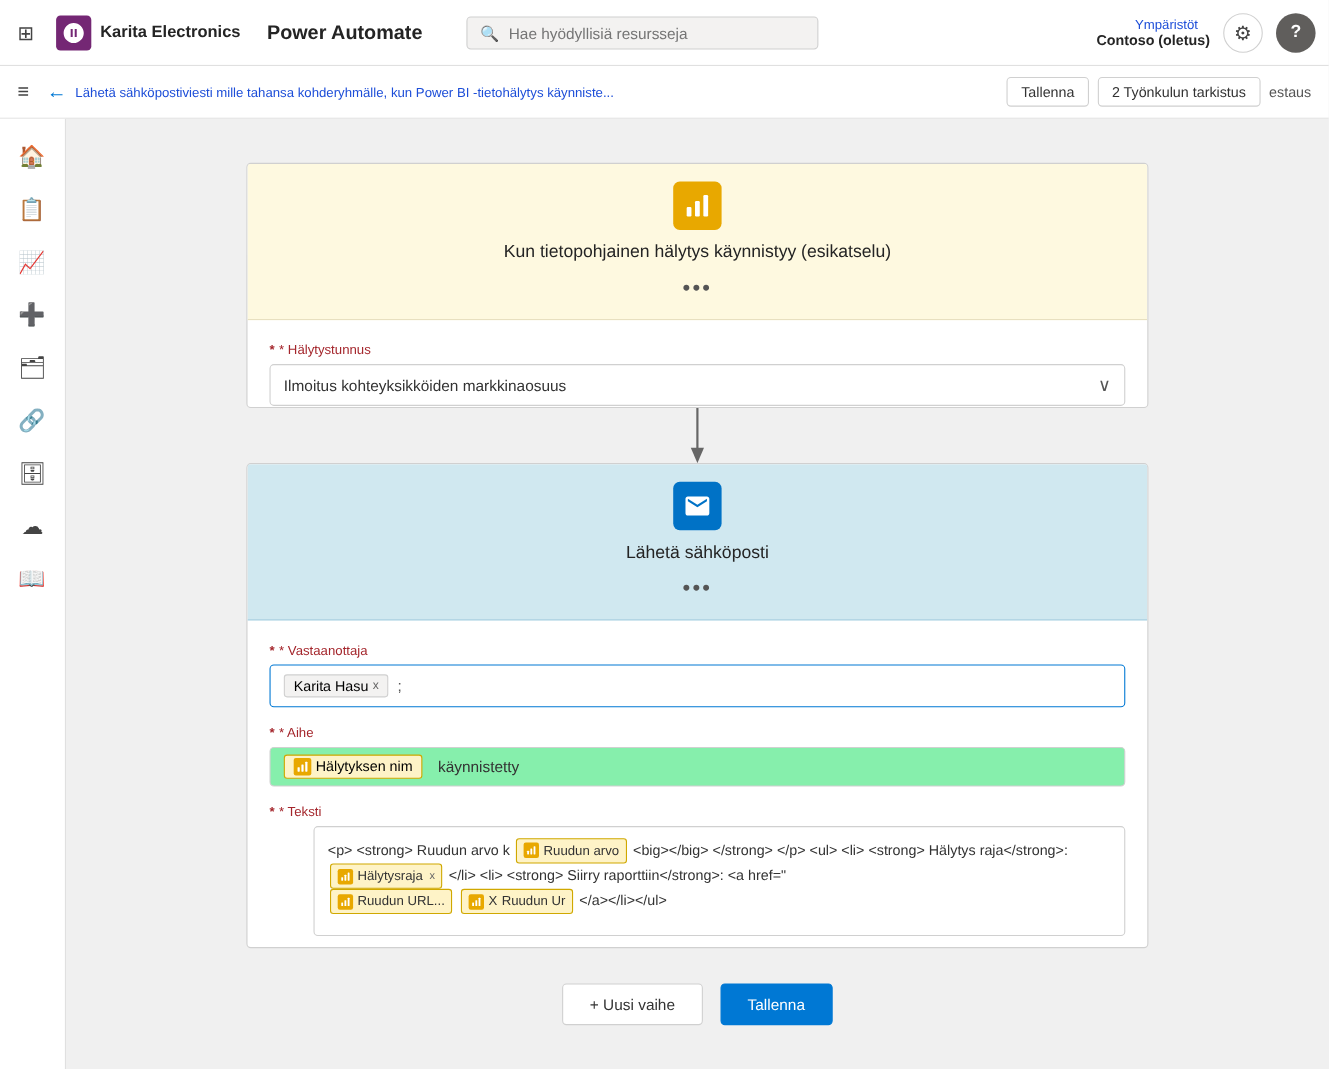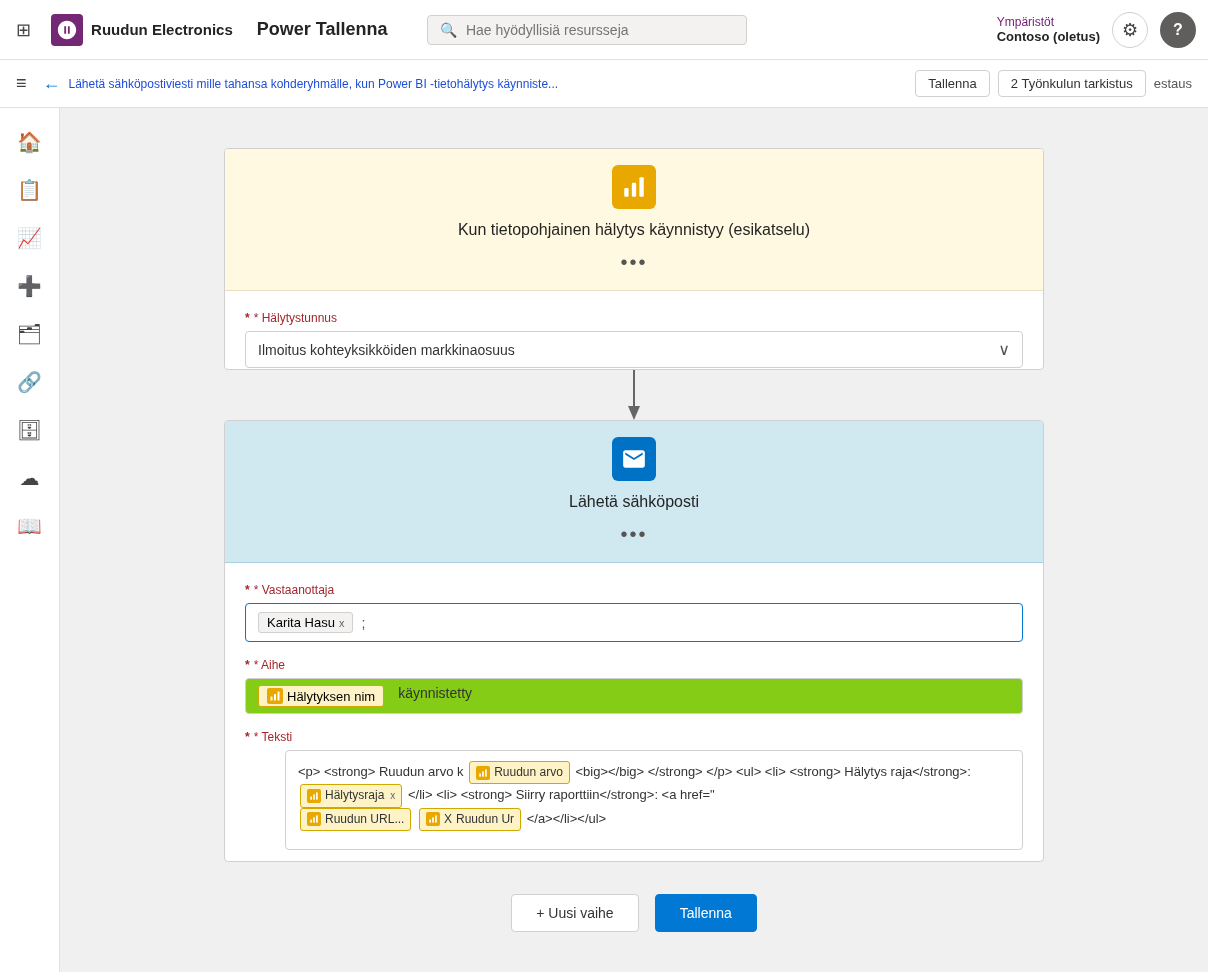--- a/index.html
+++ b/index.html
@@ -32,21 +32,21 @@
       gap: 8px;
       flex: 1;
       max-width: 320px;
       margin-left: 24px;
     }
     .nav-search input {
       border: none; background: transparent; font-size: 14px; color: #555; outline: none; width: 100%;
     }
     .nav-right { display: flex; align-items: center; gap: 12px; margin-left: auto; }
     .nav-env { display: flex; flex-direction: column; align-items: flex-start; font-size: 12px; }
-    .nav-env-label { color: #701a75; }
+    .nav-env-label { color: #1d4ed8; margin-left: 35px; }
     .nav-env-name { color: #242424; font-weight: 600; font-size: 13px; }
     .nav-icon-btn { width: 36px; height: 36px; border-radius: 50%; display: flex; align-items: center; justify-content: center; cursor: pointer; color: #444; font-size: 18px; border: 1px solid #d0d0d0; background: #fff; }
     .nav-help-btn { width: 36px; height: 36px; border-radius: 50%; display: flex; align-items: center; justify-content: center; cursor: pointer; color: #fff; font-size: 16px; background: #605e5c; font-weight: bold; }
 
     
     .toolbar {
       display: flex;
       align-items: center;
       height: 48px;
       background: #fff;
@@ -171,22 +171,22 @@
     .field-tag .tag-close { cursor: pointer; color: #666; font-size: 11px; }
 
     .recipients-field {
       border: 1px solid #0078d4; border-radius: 4px;
       padding: 8px 12px; display: flex; align-items: center;
       flex-wrap: wrap; gap: 4px; background: #fff;
     }
 
     .subject-field {
       border: 1px solid #d0d0d0; border-radius: 4px;
-      padding: 6px 12px; display: flex; 
-      gap: 8px; background: #84cc16;
+      padding: 6px 12px; display: flex; align-items: center;
+      gap: 8px; background: #86efac;
     }
     .subject-badge {
       display: inline-flex; align-items: center;
       background: #fef3c7; border: 1px solid #d0a800;
       border-radius: 3px; padding: 2px 8px; font-size: 13px; gap: 4px;
     }
     .subject-badge .badge-icon { width: 16px; height: 16px; background: #e8a800; border-radius: 2px; display: inline-flex; align-items: center; justify-content: center; }
     .subject-badge .badge-icon svg { width: 12px; height: 12px; fill: #fff; }
 
     .body-field {
@@ -234,23 +234,23 @@
 <body>
 
 <nav class="top-nav">
   <span class="nav-grid-icon">⊞</span>
   <div class="nav-logo">
     <div class="nav-logo-icon">
       <svg viewBox="0 0 24 24" xmlns="http://www.w3.org/2000/svg">
         <path d="M12 2C6.5 2 2 6.5 2 12s4.5 10 10 10 10-4.5 10-10S17.5 2 12 2zm-1 14H9V8h2v8zm4 0h-2V8h2v8z"></path>
       </svg>
     </div>
-    <span class="nav-logo-text">Ruudun Electronics</span>
+    <span class="nav-logo-text">Karita Electronics</span>
   </div>
-  <span class="nav-app-name">Power Tallenna</span>
+  <span class="nav-app-name">Power Automate</span>
   <div class="nav-search">
     <span>🔍</span>
     <input type="text" placeholder="Hae hyödyllisiä resursseja" style="">
   </div>
   <div class="nav-right">
     <div class="nav-env">
       <span class="nav-env-label">Ympäristöt</span>
       <span class="nav-env-name">Contoso (oletus)</span>
     </div>
     <div class="nav-icon-btn">

